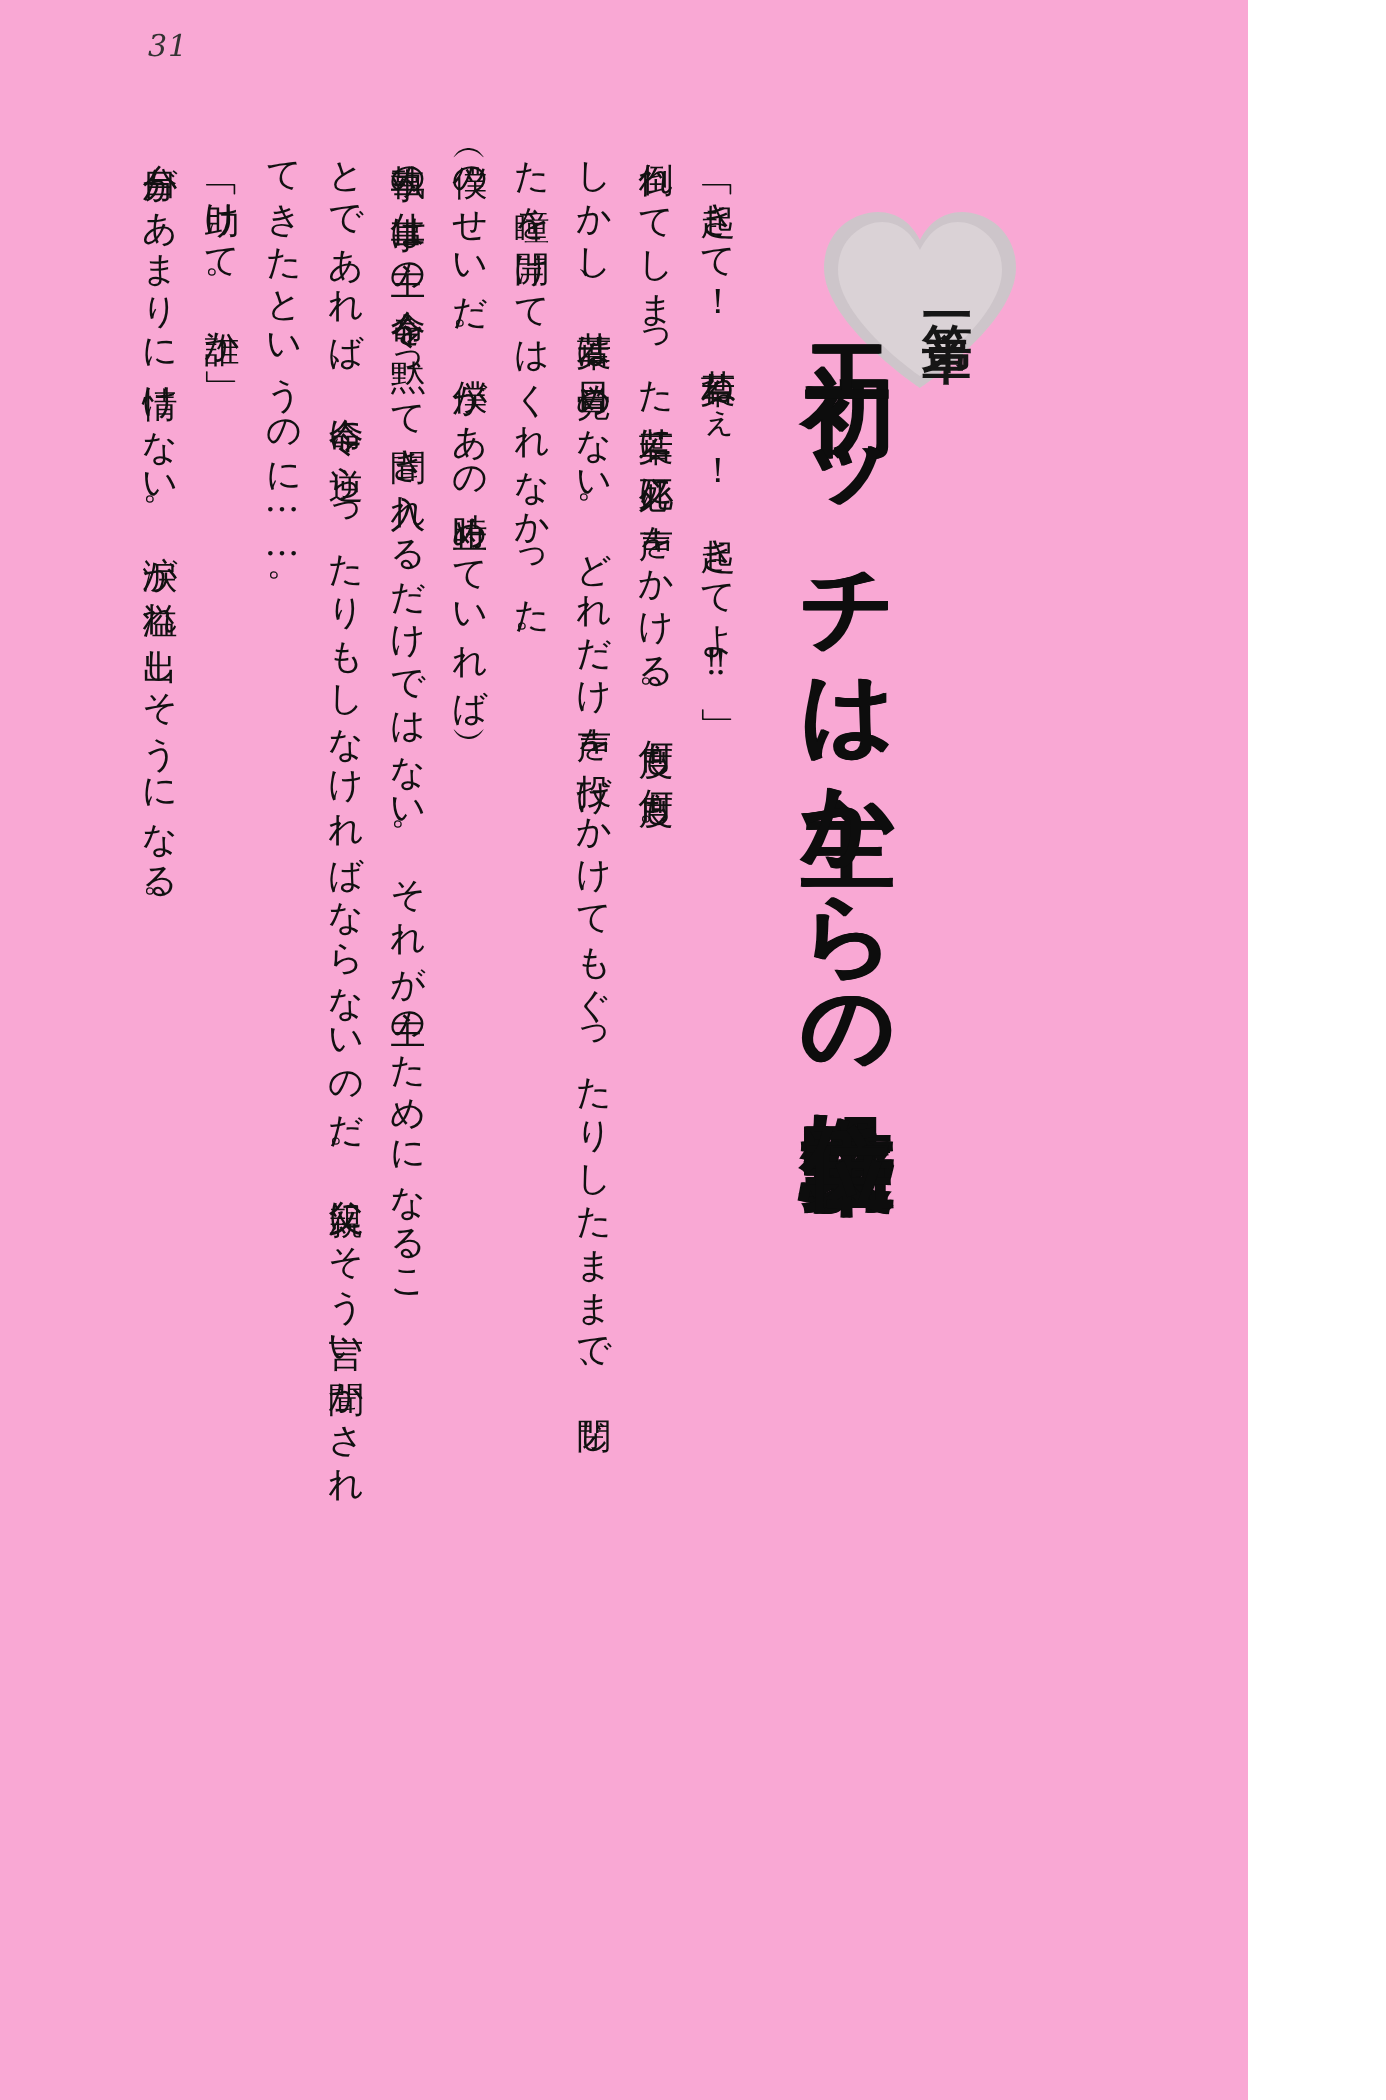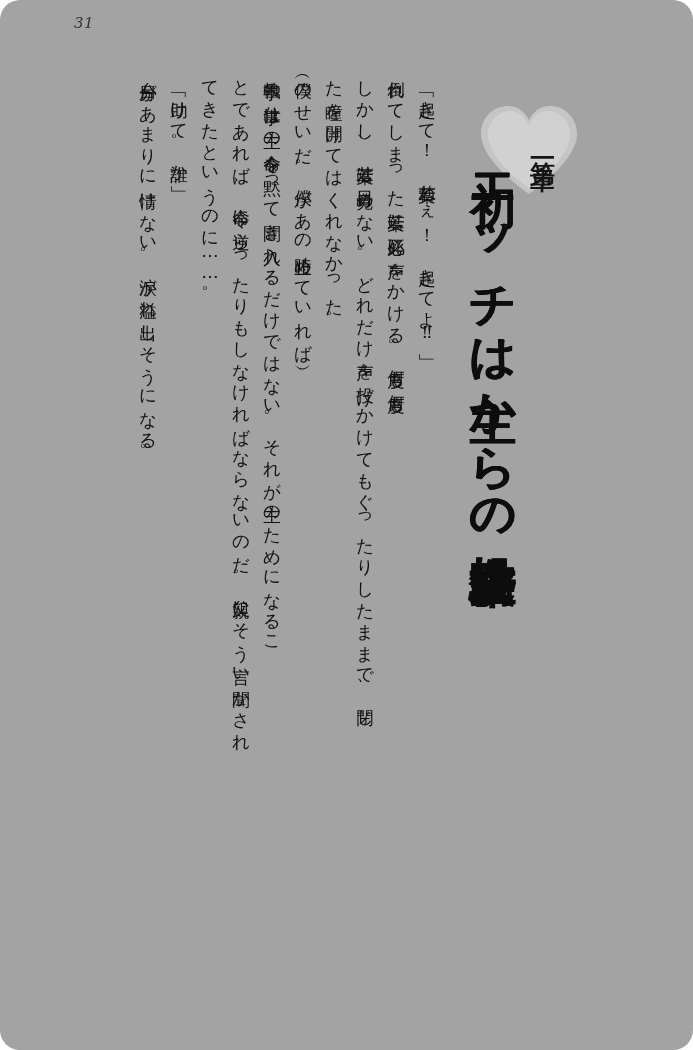--- a/index.html
+++ b/index.html
@@ -2,27 +2,26 @@
 <html><head>
 <meta charset="utf-8">
 <style>
   html, body {
     margin: 0;
     padding: 0;
     background: #ffffff;
   }
   .page {
     position: relative;
-    width: 693px;
+    width: 624px;
     height: 1050px;
-    background: #a3a3a3;
+    background: #f9a8d4;
     overflow: hidden;
     font-family: "DejaVu Serif", "Liberation Serif", serif;
     color: #1a1a1a;
-    border-radius: 20px;
   }
   .page-number {
     position: absolute;
     top: 14px;
     left: 74px;
     font-family: "DejaVu Serif", "Liberation Serif", serif;
     font-style: italic;
     font-size: 15px;
     color: #333333;
     letter-spacing: 0.5px;

